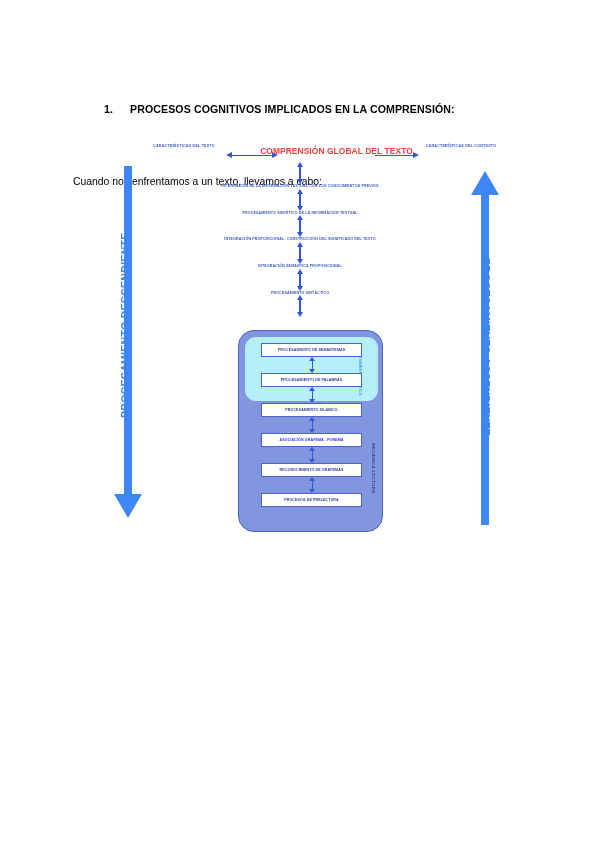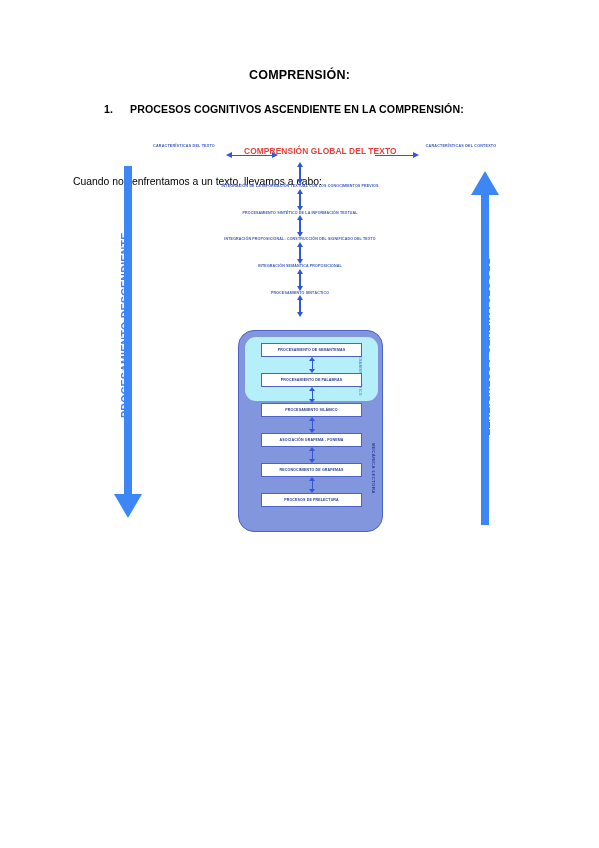--- a/index.html
+++ b/index.html
@@ -163,20 +163,21 @@
   .h-arrow.bidir .tip.right { right: 0; border-left: 6px solid #3355d8; }
   .h-arrow.single { left: 235px; width: 44px; }
   .h-arrow.single .bar { left: 0; width: 38px; }
   .h-arrow.single .tip.right { right: 0; border-left: 6px solid #3355d8; }
 
   .global-label {
     position: absolute;
     left: 104px;
     top: 6px;
     width: 185px;
+    text-align: center;
     font-size: 8.4px;
     font-weight: bold;
     color: #e8403a;
     letter-spacing: .1px;
   }
 
   
   .chain {
     position: absolute;
     left: 190px;
@@ -302,25 +303,24 @@
     border-right: 3.3px solid transparent;
   }
   .inner-conn .tip.up   { top: 0;    border-bottom: 4.5px solid #3355d8; }
   .inner-conn .tip.down { bottom: 0; border-top: 4.5px solid #3355d8; }
 </style>
 </head>
 <body>
 
 <div class="page">
 
-  <div class="doc-title">COMPRENSIÓN:</div>
 
   <div class="heading-row">
     <span class="heading-num">1.</span>
-    <span>PROCESOS COGNITIVOS ASCENDIENTE EN LA COMPRENSIÓN:</span>
+    <span>PROCESOS COGNITIVOS IMPLICADOS EN LA COMPRENSIÓN:</span>
   </div>
 
   <div class="body-line">Cuando nos enfrentamos a un texto, llevamos a cabo:</div>
 
   <div class="diagram">
 
     <div class="side-arrow left">
       <div class="arrow-shaft"></div>
       <div class="arrow-head"></div>
       <div class="arrow-label">PROCESAMIENTO DESCENDIENTE</div>

